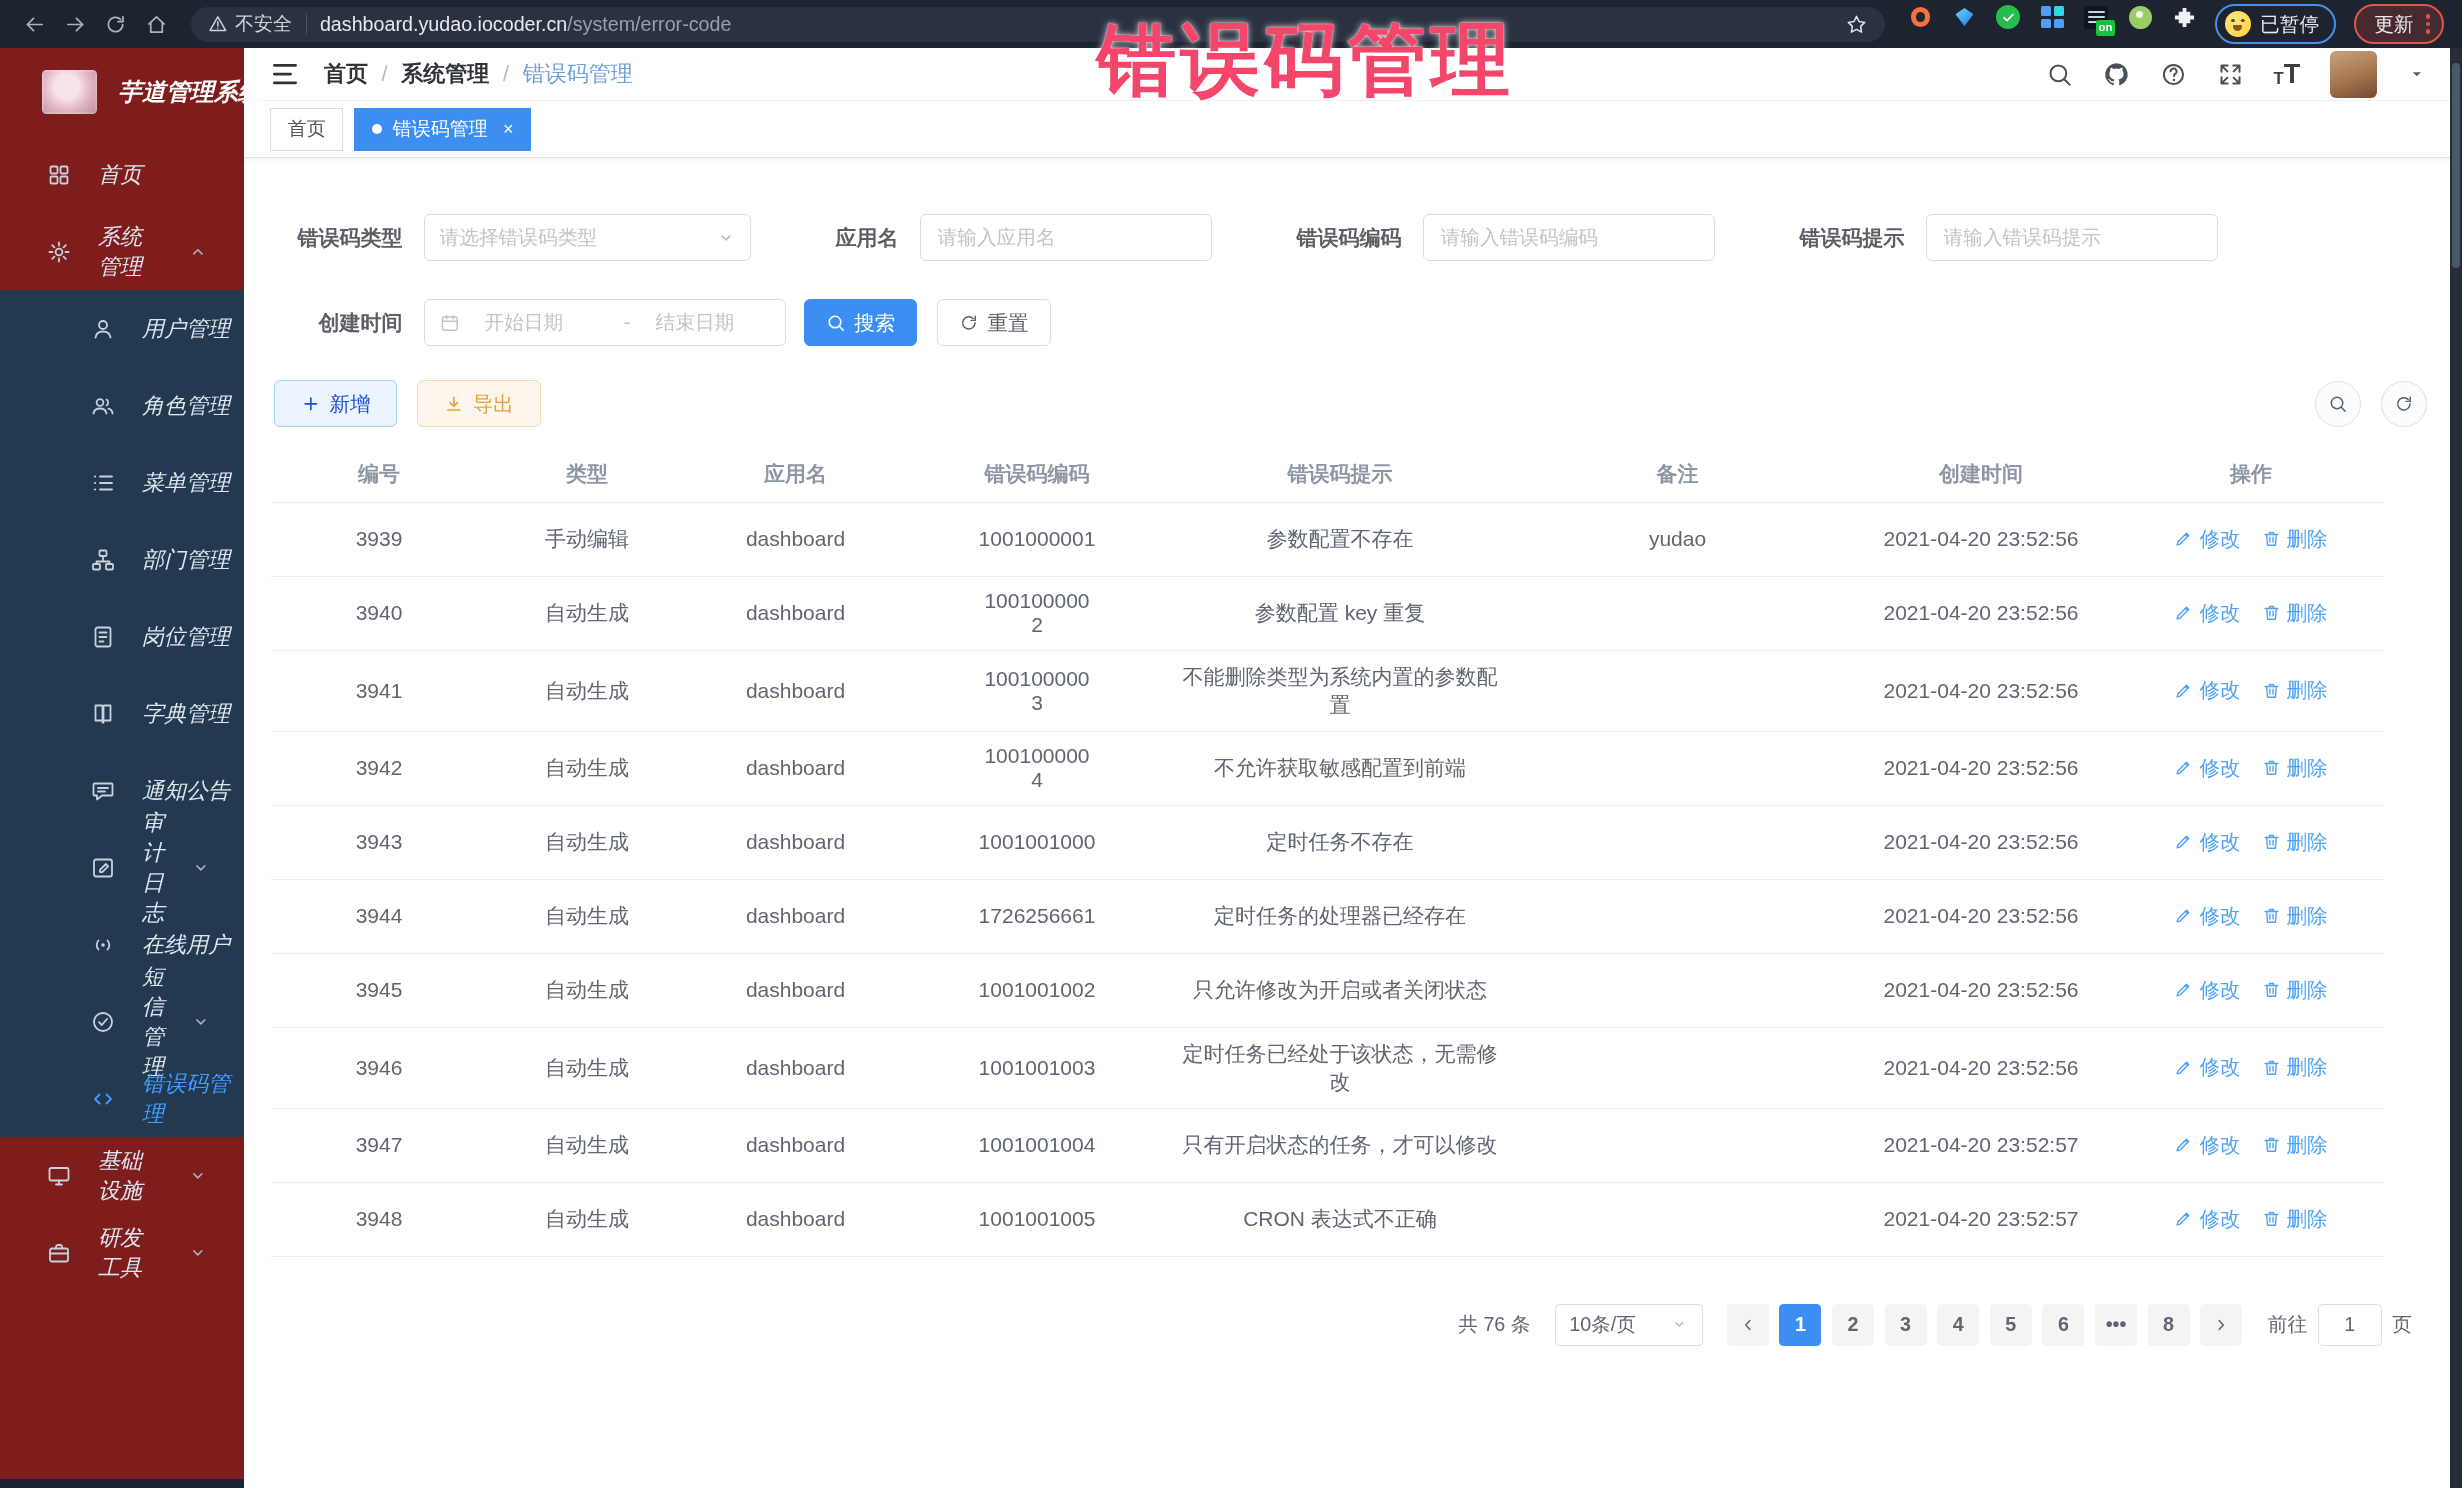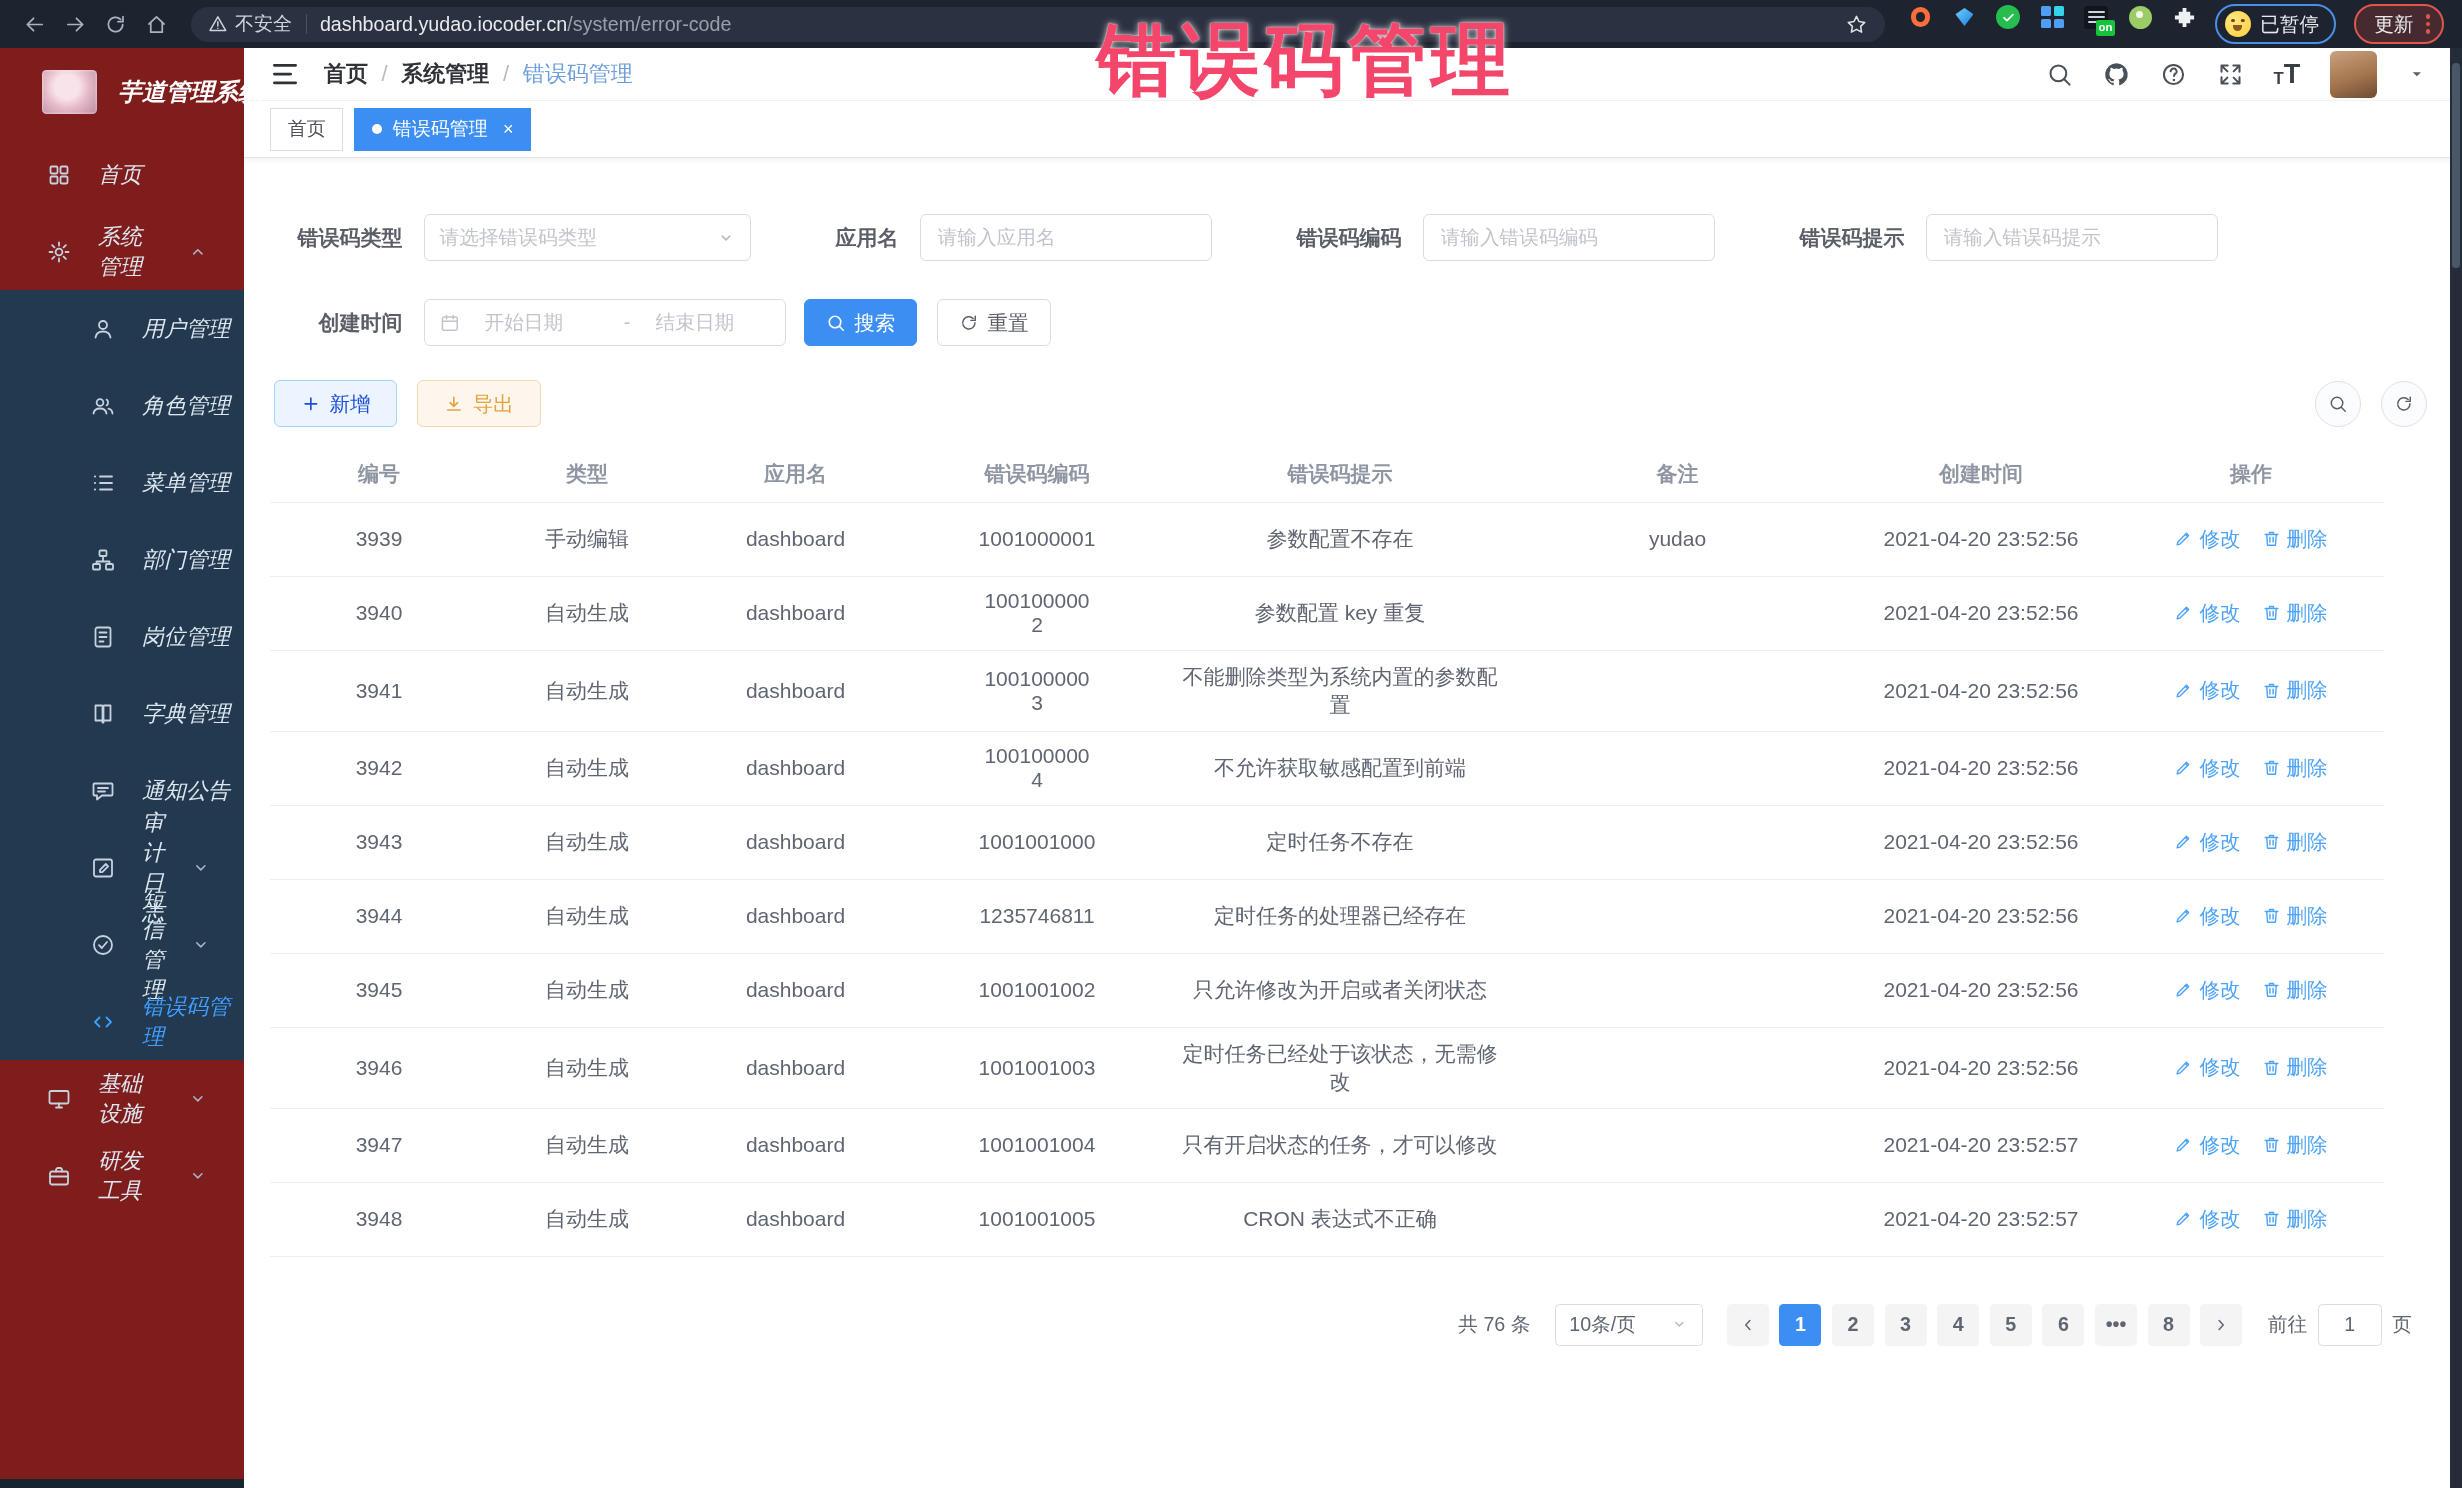--- a/index.html
+++ b/index.html
@@ -378,20 +378,29 @@
               <span>审计日志</span>
               <span class="chev">
                 <svg viewBox="0 0 24 24" fill="none" stroke="currentColor" stroke-width="1.8" stroke-linecap="round" stroke-linejoin="round">
                   <path d="M7 9.5l5 5 5-5"></path>
                 </svg>
               </span>
             </div>
             <div class="nav-item">
               <span class="nicon">
                 <svg viewBox="0 0 24 24" fill="none" stroke="currentColor" stroke-width="1.8" stroke-linecap="round" stroke-linejoin="round">
+                  <circle cx="12" cy="12" r="1.8" fill="currentColor" stroke="none"></circle>
+                  <path d="M7.5 7.5a6.5 6.5 0 000 9M16.5 7.5a6.5 6.5 0 010 9"></path>
+                </svg>
+              </span>
+              <span>在线用户</span>
+            </div>
+            <div class="nav-item">
+              <span class="nicon">
+                <svg viewBox="0 0 24 24" fill="none" stroke="currentColor" stroke-width="1.8" stroke-linecap="round" stroke-linejoin="round">
                   <circle cx="12" cy="12" r="9"></circle>
                   <path d="M8 12.2l2.8 2.8 5.2-6"></path>
                 </svg>
               </span>
               <span>短信管理</span>
               <span class="chev">
                 <svg viewBox="0 0 24 24" fill="none" stroke="currentColor" stroke-width="1.8" stroke-linecap="round" stroke-linejoin="round">
                   <path d="M7 9.5l5 5 5-5"></path>
                 </svg>
               </span>
@@ -757,21 +766,21 @@
                         </svg>
                       </span>
                       <span>删除</span>
                     </a></td>
                 </tr>
                 <tr>
                   <td>3944</td>
                   <td>自动生成</td>
                   <td>dashboard</td>
                   <td>
-                    <div>1235746811</div>
+                    <div>1726256661</div>
                   </td>
                   <td>定时任务的处理器已经存在</td>
                   <td></td>
                   <td>2021-04-20 23:52:56</td>
                   <td class="opcell"><a>
                       <span>
                         <svg viewBox="0 0 24 24" fill="none" stroke="currentColor" stroke-width="1.8" stroke-linecap="round" stroke-linejoin="round">
                           <path d="M4 20l.9-3.6L15.8 5.5l2.7 2.7L7.6 19.1 4 20z"></path>
                           <path d="M14.4 6.9l2.7 2.7"></path>
                         </svg>

